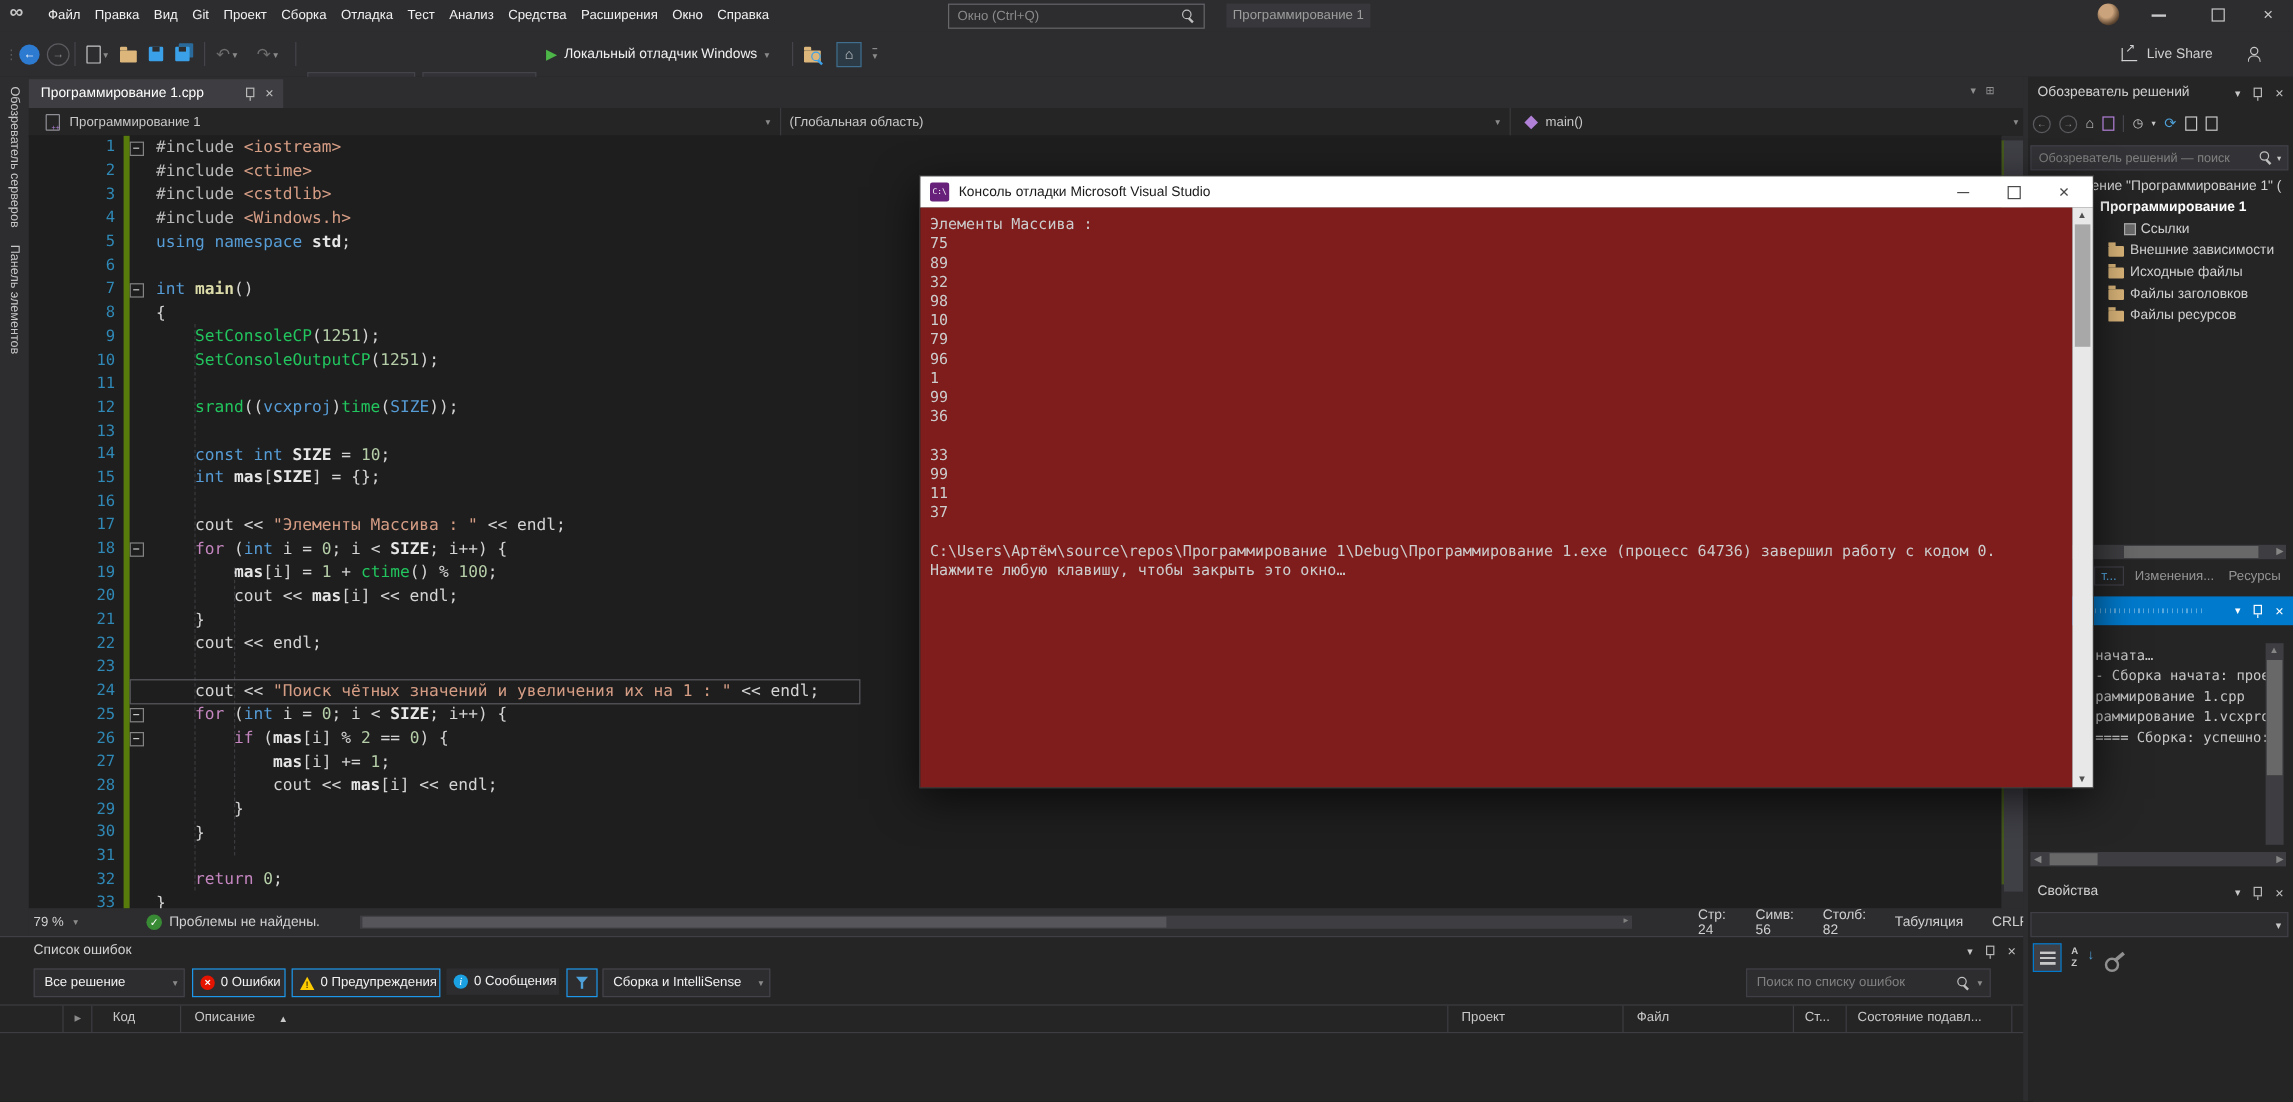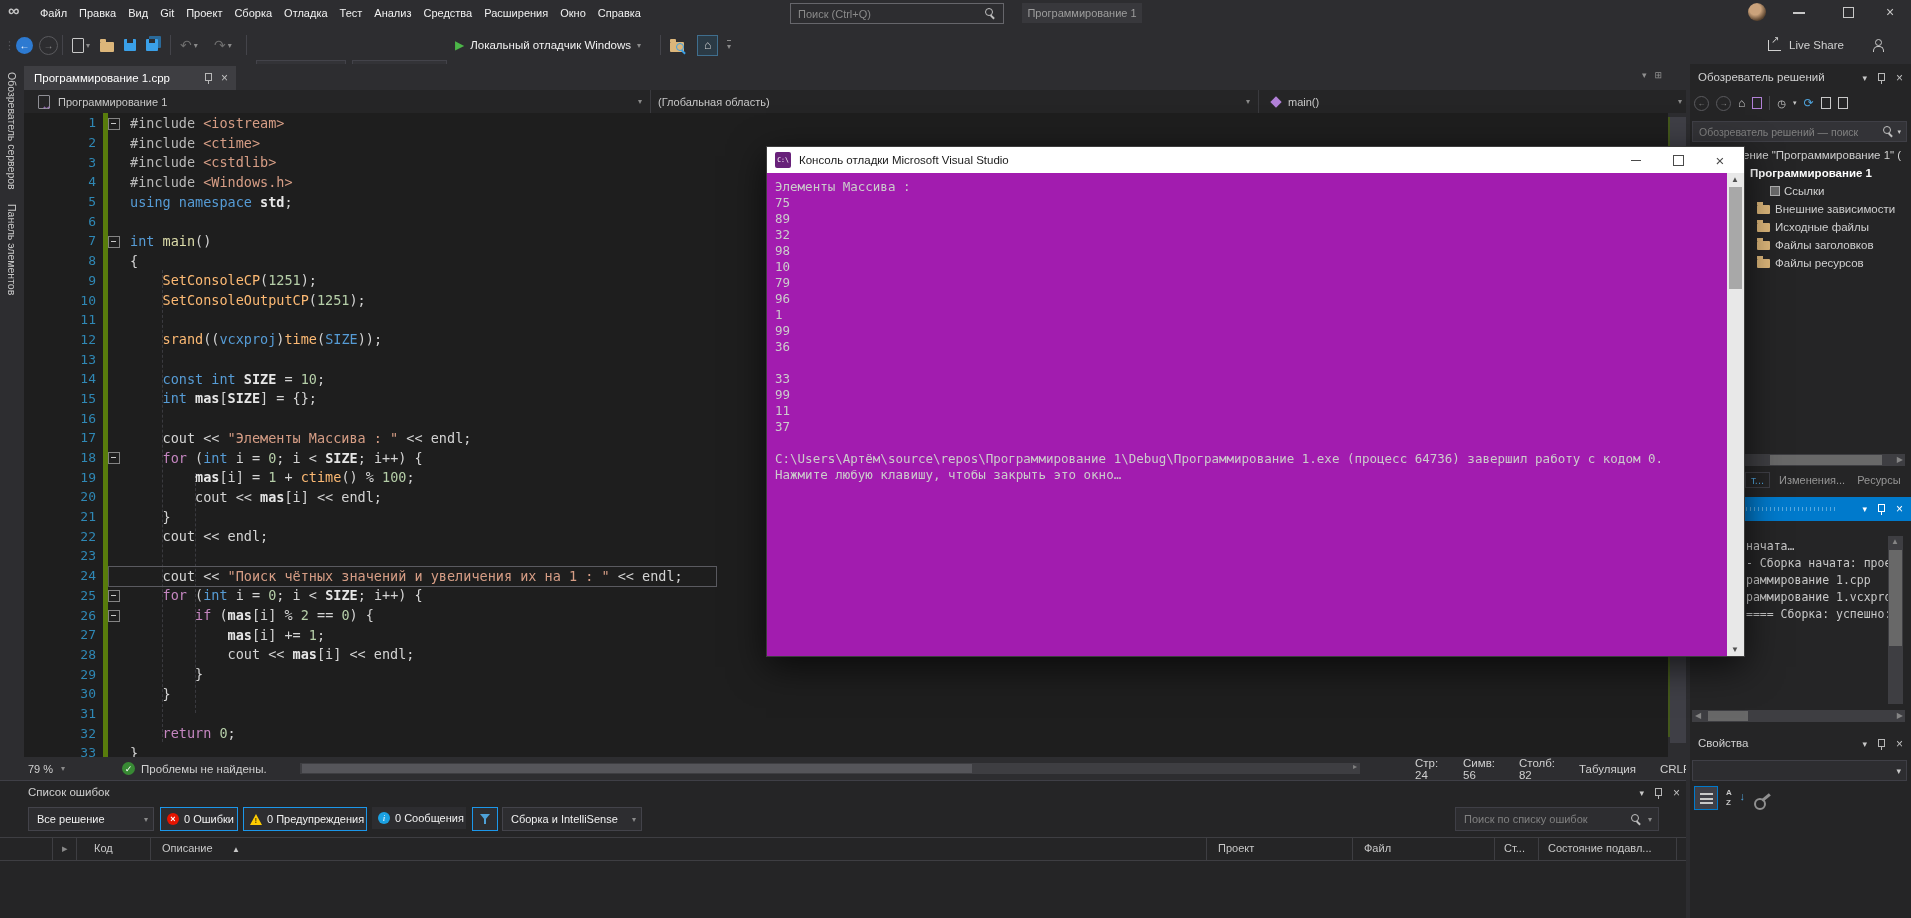--- a/index.html
+++ b/index.html
@@ -83,21 +83,21 @@
 
   #code-area{left:24px;top:113px;width:1644px;height:644px;background:#1e1e1e;overflow:hidden;}
   #green-bar{position:absolute;left:79px;top:0;width:5px;height:644px;background:#587c0c;z-index:2;}
   .code-line{display:flex;height:19.7px;align-items:center;font-family:"DejaVu Sans Mono",monospace;font-size:13.5px;}
   .ln{width:72px;text-align:right;color:#2f88b5;font-size:13px;flex:none;}
   .fold-col{width:34px;flex:none;position:relative;height:100%;}
   .fold-box{position:absolute;left:12px;top:4.5px;width:10px;height:10px;border:1px solid #848484;}
   .fold-box::after{content:"";position:absolute;left:2px;top:4px;width:5px;height:1px;background:#c8c8c8;}
   .code-text{white-space:pre;}
   .tk-pp{color:#b8b8b8}.tk-s{color:#d69d85}.tk-k{color:#569cd6}.tk-c{color:#c586c0}
-  .tk-n{color:#b5cea8}.tk-f{color:#fdba74}.tk-fb{color:#dcdcaa;font-weight:400}
+  .tk-n{color:#b5cea8}.tk-f{color:#22c55e}.tk-fb{color:#dcdcaa;font-weight:700}
   .tk-b{color:#e6e6e6;font-weight:700}.tk-t{color:#d4d4d4}
   #cur-line-box{position:absolute;left:84px;top:453px;width:607px;height:19px;border:1px solid #5a5a60;z-index:3;}
   .iguide{position:absolute;width:0;border-left:1px dashed #3a3a3f;z-index:1;}
 
   #ed-vscroll{left:1668px;top:113px;width:20px;height:644px;background:#2d2d30;}
   #ed-vscroll .thumb{position:absolute;left:2px;top:4px;width:16px;height:626px;background:#3f3f46;}
   #ed-vscroll .mark{position:absolute;left:0;top:4px;width:3px;height:620px;background:#587c0c;opacity:.55;}
 
   #ed-status{left:24px;top:757px;width:1666px;height:23px;background:#2d2d30;display:flex;align-items:center;position:absolute;}
   #zoom-box{margin-left:4px;width:60px;display:flex;align-items:center;font-size:11px;color:#d0d0d0;}
@@ -179,21 +179,21 @@
   
   #console-win{left:766px;top:146px;width:977px;height:509px;z-index:60;box-shadow:0 10px 34px rgba(0,0,0,.65);border:1px solid #3c3c3c;}
   #con-title{position:absolute;left:0;top:0;width:100%;height:26px;background:#ffffff;display:flex;align-items:center;}
   #con-icon{margin-left:8px;width:16px;height:16px;background:#68217a;border-radius:2px;color:#fff;
             font-family:"DejaVu Sans Mono",monospace;font-size:6.5px;display:flex;align-items:center;justify-content:center;}
   #con-title .t{margin-left:8px;font-size:11.5px;color:#1a1a1a;}
   .con-btn{position:absolute;top:0;width:40px;height:26px;display:flex;align-items:center;justify-content:center;color:#4a4a4a;}
   #con-min{left:849px;}#con-min .bar{width:10px;height:1px;background:#4a4a4a;}
   #con-max{left:891px;}#con-max .box{width:9px;height:9px;border:1px solid #4a4a4a;}
   #con-close{left:933px;font-size:15px;}
-  #con-body{position:absolute;left:0;top:26px;right:17px;bottom:0;background:#a21caf;padding:6px 0 0 8px;overflow:hidden;}
+  #con-body{position:absolute;left:0;top:26px;right:17px;bottom:0;background:#7f1d1d;padding:6px 0 0 8px;overflow:hidden;}
   .console-line{font-family:"DejaVu Sans Mono",monospace;font-size:12.5px;line-height:16px;color:#cccccc;white-space:pre;}
   #con-scroll{position:absolute;right:0;top:26px;width:17px;bottom:0;background:#e8e8e8;}
   #con-scroll .arr{position:absolute;left:4px;font-size:8px;color:#505050;}
   #con-scroll .thumb{position:absolute;left:2px;top:14px;width:13px;height:102px;background:#a8a8a8;}
 </style>
 </head>
 <body>
 
 <div id="app" class="nosel">
 
@@ -208,21 +208,21 @@
         <span class="menu-item">Сборка</span>
         <span class="menu-item">Отладка</span>
         <span class="menu-item">Тест</span>
         <span class="menu-item">Анализ</span>
         <span class="menu-item">Средства</span>
         <span class="menu-item">Расширения</span>
         <span class="menu-item">Окно</span>
         <span class="menu-item">Справка</span>
       </div>
     <div id="qsearch" class="abs flex">
-      <span>Поиск (Ctrl+Q)</span>
+      <span>Окно (Ctrl+Q)</span>
       <span class="mag"></span>
     </div>
     <div id="sol-badge" class="abs">Программирование 1</div>
     <div id="avatar" class="abs"></div>
     <div id="btn-min" class="abs"></div>
     <div id="btn-max" class="abs"></div>
     <div id="btn-close" class="abs">×</div>
   </div>
 
   <div id="toolbar" class="abs">

